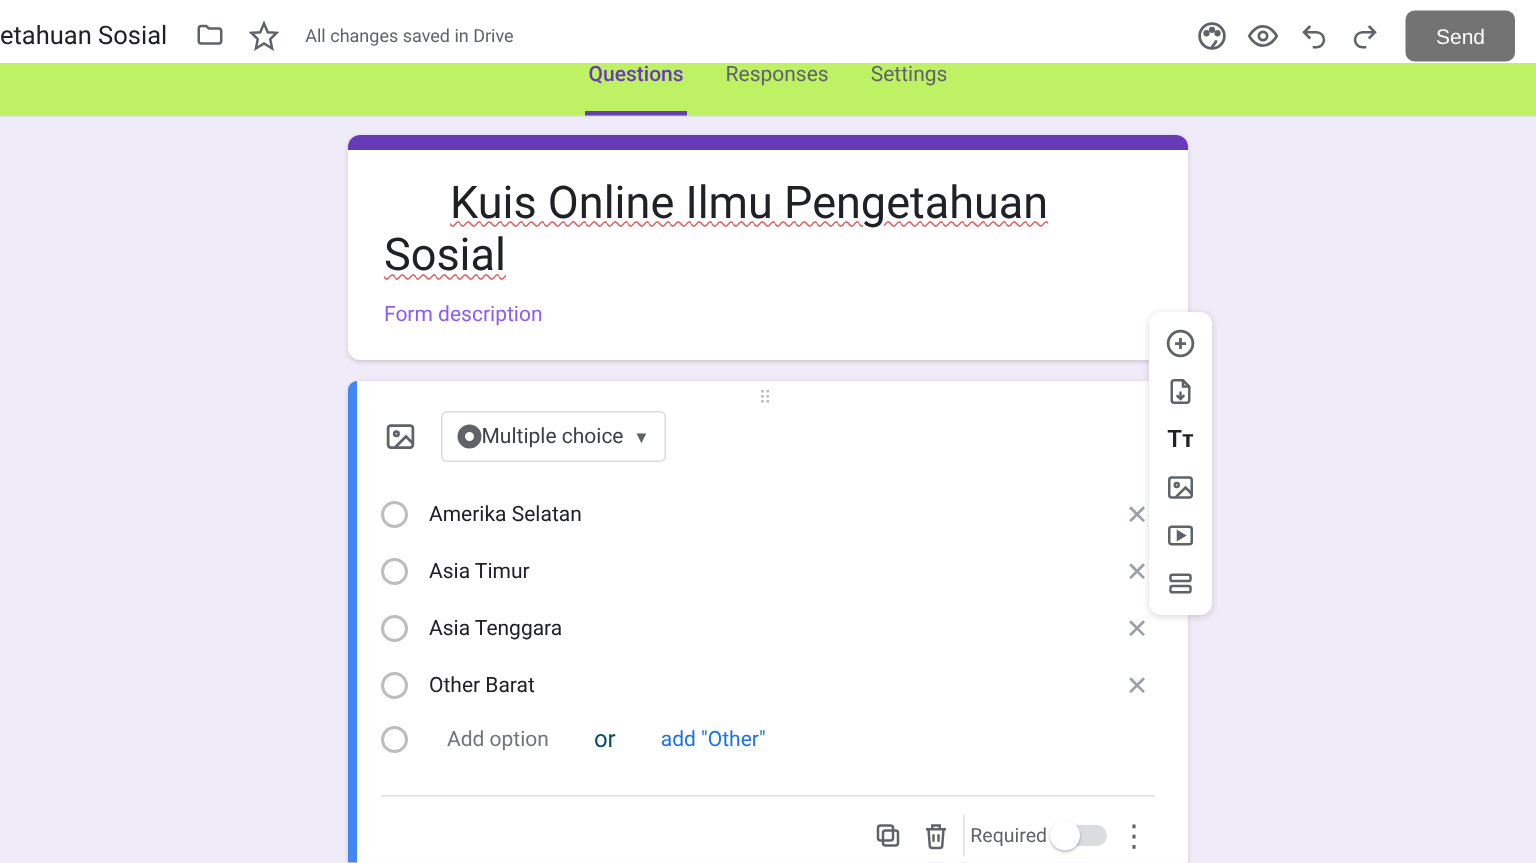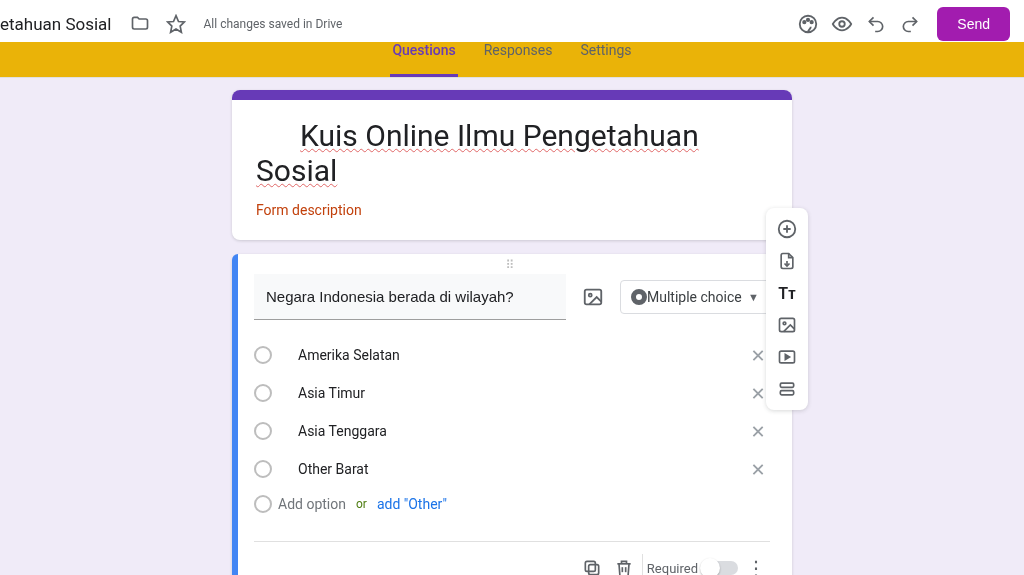--- a/index.html
+++ b/index.html
@@ -34,33 +34,33 @@
   }
   .saved-msg { font-size: 12px; color: #5f6368; margin-left: 10px; }
   .appbar-spacer { flex: 1; }
   .appbar-right-icon {
     width: 34px; height: 34px;
     display: flex; align-items: center; justify-content: center;
     color: #5f6368; cursor: pointer;
     border-radius: 50%;
   }
   .send-btn {
-    background: #a21caf;
+    background: #737373;
     color: #fff;
     border: none;
     border-radius: 6px;
     padding: 9px 20px;
     font-size: 14px;
     font-weight: 500;
     margin-left: 10px;
     cursor: pointer;
   }
   
   .tabs-row {
-    background: #eab308;
+    background: #bef264;
     display: flex;
     justify-content: center;
     gap: 24px;
     border-bottom: 1px solid #e0e0e0;
     height: 36px;
   }
   .tab {
     font-size: 14px;
     color: #5f6368;
     padding: 0 2px 10px 2px;
@@ -89,21 +89,21 @@
   }
   .title-card .pad { padding: 18px 24px 22px 24px; }
   .form-title {
     font-size: 30px;
     font-weight: 400;
     color: #202124;
   }
   .form-desc {
     margin-top: 14px;
     font-size: 14px;
-    color: #c2410c;
+    color: #8b5cf6;
   }
   
   .q-card { position: relative; }
   .q-card .left-bar {
     position: absolute; left: 0; top: 0; bottom: 0;
     width: 6px; background: #4285f4;
     border-radius: 8px 0 0 8px;
   }
   .drag-handle {
     text-align: center;
@@ -145,36 +145,36 @@
   }
   .q-type .radio-dot {
     width:16px;height:16px;border-radius:50%;
     box-sizing:border-box;
     border:5px solid #5f6368;
   }
   .q-type .chev { margin-left:auto; color:#5f6368; font-size:11px;}
   .options { padding: 10px 22px 4px 22px; }
   .opt-row {
     display: flex; align-items: center;
-    gap: 26px;
+    gap: 14px;
     padding: 7px 0;
   }
   .opt-radio {
     width:18px;height:18px;border:2px solid #bdbdbd;
     border-radius:50%;
     flex:0 0 18px;
   }
   .opt-label { flex:1; font-size:14px; color:#202124; }
   .opt-remove {
     width:24px;height:24px;display:flex;align-items:center;justify-content:center;
     color:#9aa0a6; cursor:pointer; font-size:18px;
   }
-  .add-row { display:flex; align-items:center; gap:6px; padding:7px 0 16px 0; }
+  .add-row { display:flex; align-items:center; gap:26px; padding:7px 0 16px 0; }
   .add-placeholder { color:#70757a; font-size:14px; }
-  .add-sep { color:#4d7c0f; font-size:12px; margin:0 4px;}
+  .add-sep { color:#0c4a6e; font-size:16px; margin:0 4px;}
   .add-other { color:#1a73e8; font-size:14px; cursor:pointer;}
   .q-footer {
     border-top:1px solid #e0e0e0;
     margin: 8px 22px 0 22px;
     padding: 12px 0 14px 0;
     display:flex; align-items:center; justify-content:flex-end; gap:4px;
   }
   .footer-icon {
     width:28px;height:28px;display:flex;align-items:center;justify-content:center;
     color:#5f6368;cursor:pointer;
@@ -274,21 +274,20 @@
       </div>
       <div class="form-desc">Form description</div>
     </div>
   </div>
 
   <div class="card q-card">
     <div class="left-bar"></div>
     <div class="drag-handle">⠿</div>
 
     <div class="q-header">
-      <input class="q-input" value="Negara Indonesia berada di wilayah?" style="">
       <span class="q-image-btn">
         <svg width="22" height="22" viewBox="0 0 24 24" fill="none" stroke="currentColor" stroke-width="2">
             <rect x="3" y="4" width="18" height="16" rx="2"></rect>
             <circle cx="9" cy="10" r="1.6"></circle>
             <path d="M21 17l-5-5-8 8"></path>
           </svg>
       </span>
       <div class="q-type">
         <span class="radio-dot"></span>
         <span>Multiple choice</span>

